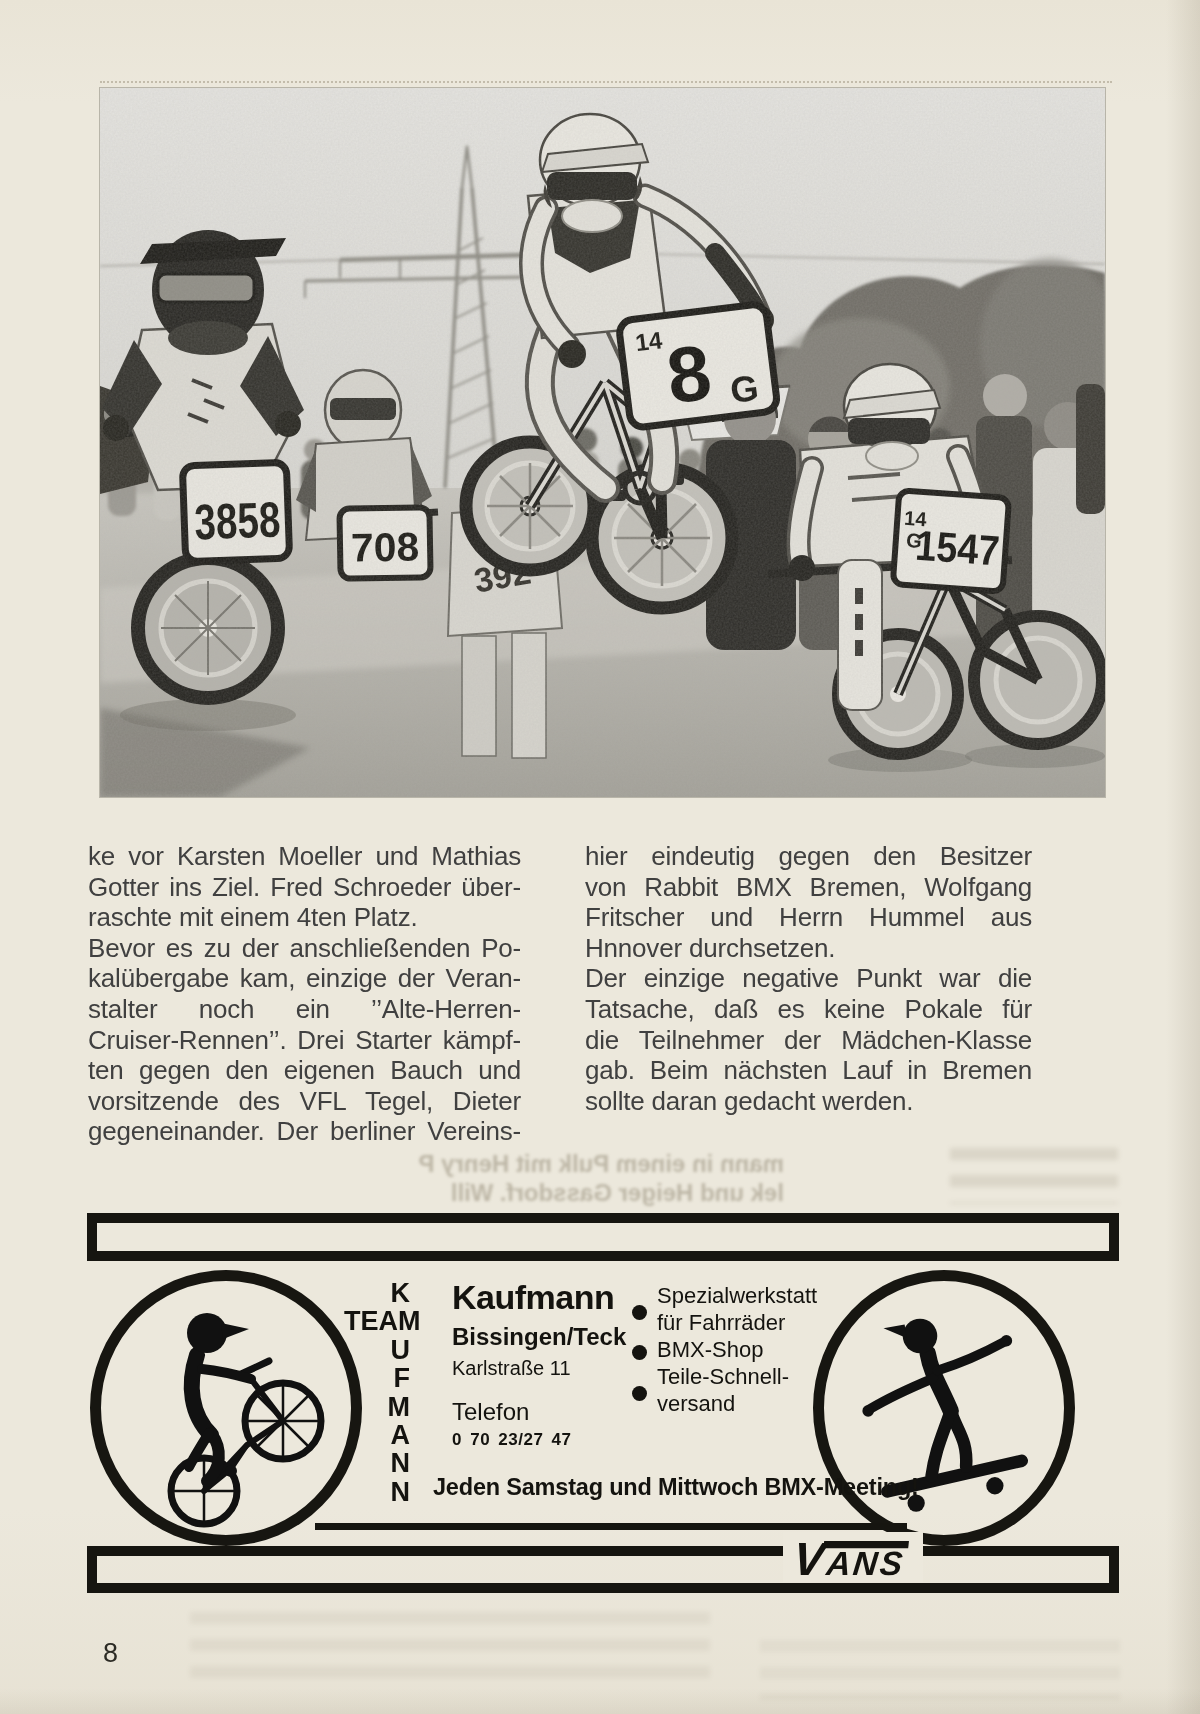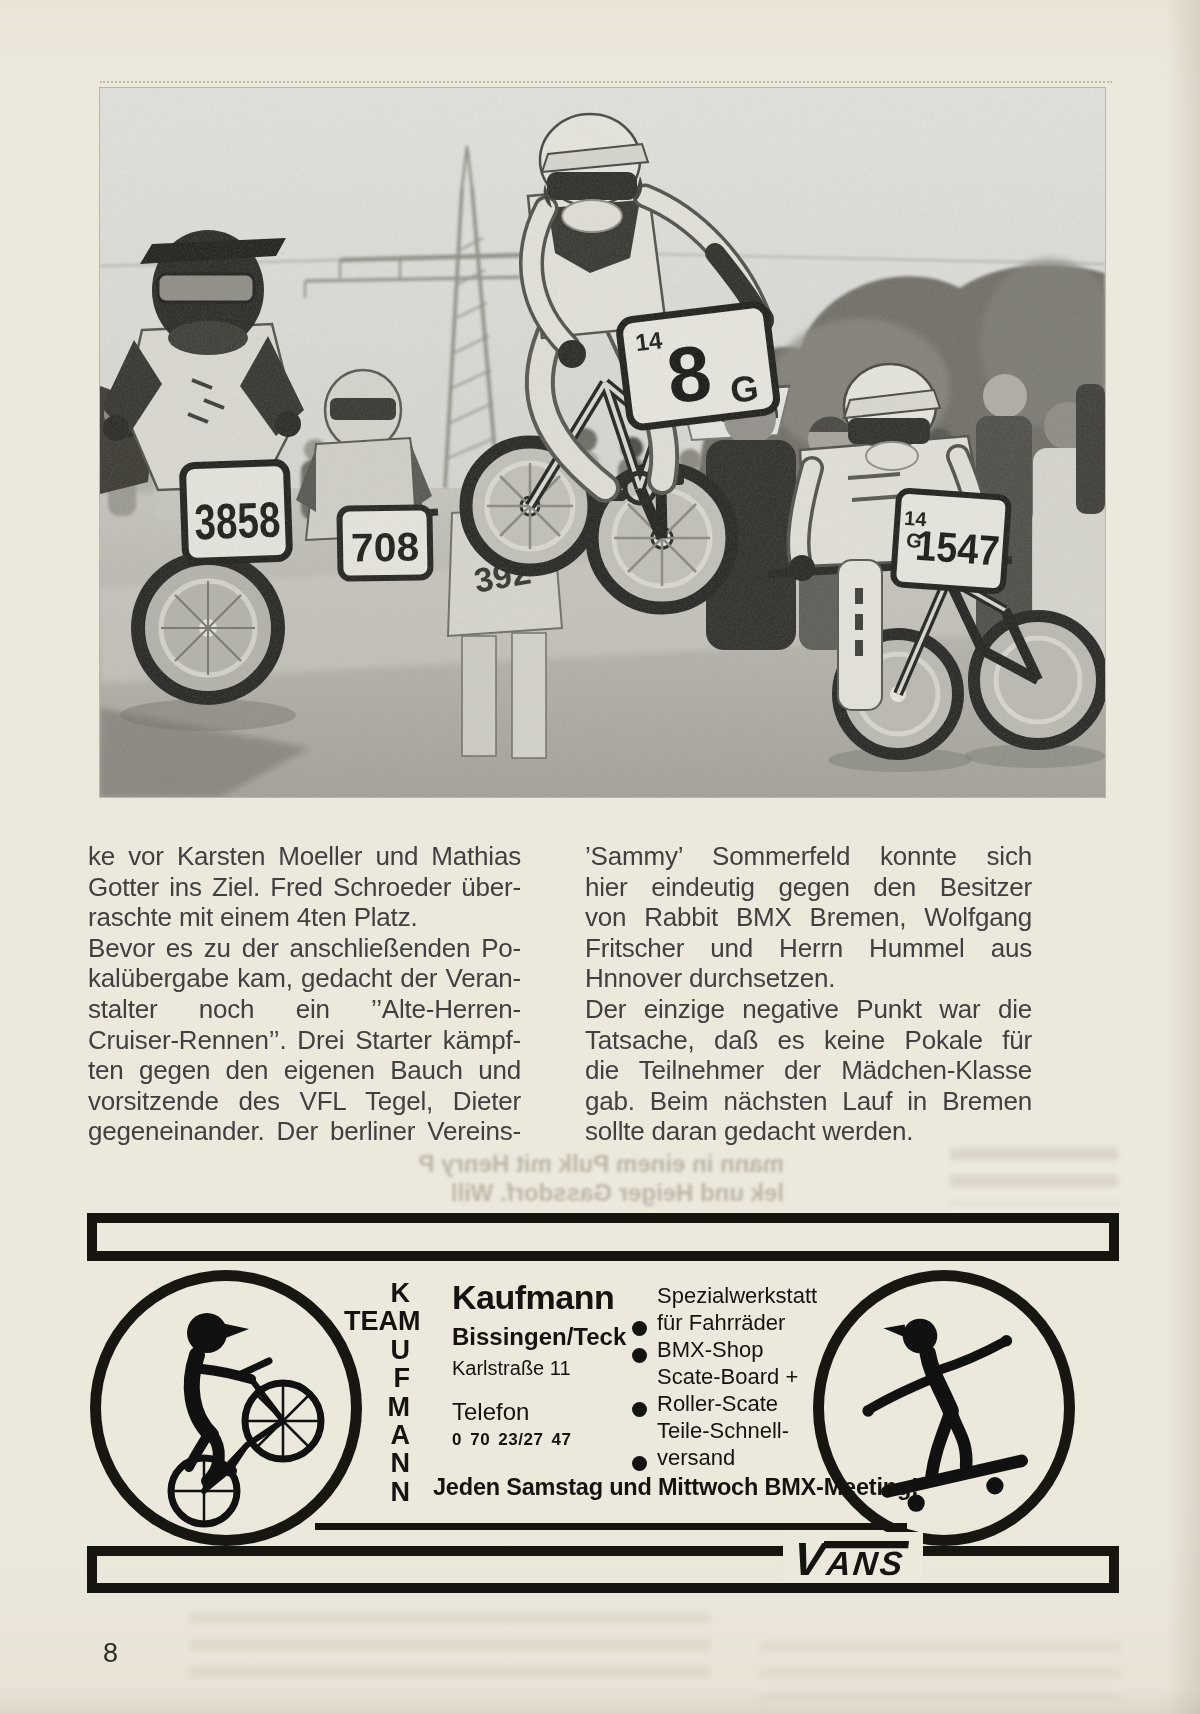--- a/index.html
+++ b/index.html
@@ -39,21 +39,21 @@
   .circle-right{left:813px;top:1270px;width:262px;height:276px}
   .kaufmann-col{left:344px;top:1279px;width:70px}
   .vrow{height:28.4px;line-height:28.4px;font-weight:bold;font-size:27px;text-align:right;padding-right:4px;white-space:nowrap;color:#14130f}
   .shop-block{left:452px;top:1279px;width:230px;color:#14130f}
   .shop-name{font-weight:bold;font-size:34px;line-height:36px;letter-spacing:-.5px}
   .shop-loc{font-weight:bold;font-size:24px;margin-top:8px}
   .shop-addr{font-size:20px;margin-top:6px}
   .shop-tel{font-size:24px;margin-top:18px}
   .shop-phone{font-weight:bold;font-size:17px;margin-top:4px;word-spacing:3px;letter-spacing:.5px}
   .services{left:632px;top:1282px;width:210px;color:#14130f}
-  .svc{display:flex;align-items:flex-end;margin:0 0 0 0}
+  .svc{display:flex;align-items:center;margin:0 0 0 0}
   .svc .bullet{flex:0 0 auto;width:15px;height:15px;border-radius:50%;background:#14130f;margin:6px 10px 0 0}
   .svc-text{font-size:22px;line-height:27px;white-space:pre-line}
   .meeting{left:433px;top:1474px;width:470px;font-weight:bold;font-size:23.5px;letter-spacing:-.2px;white-space:nowrap;color:#14130f}
   .vans-patch{left:783px;top:1532px;width:140px;height:50px;background:#ece8dc;display:flex;align-items:center;justify-content:center}
   .vans-patch svg{display:block;width:134px;height:48px}
   .page-number{left:103px;top:1638px;font-size:27px;color:#2c2b25}
 </style>
 </head>
 <body>
 
@@ -304,30 +304,29 @@
   <rect x="0" y="0" width="1005" height="709" filter="url(#grain)" opacity=".45"></rect>
 </svg>
 </div>
 
 <div class="abs col col-left">
 
 <div class="tl">ke vor Karsten Moeller und Mathias</div>
     <div class="tl">Gotter ins Ziel. Fred Schroeder über-</div>
     <div class="tl end">raschte mit einem 4ten Platz.</div>
     <div class="tl">Bevor es zu der anschließenden Po-</div>
-    <div class="tl">kalübergabe kam, gedacht der Veran-</div>
+    <div class="tl">kalübergabe kam, einzige der Veran-</div>
     <div class="tl">stalter noch ein ’’Alte-Herren-</div>
     <div class="tl">Cruiser-Rennen’’. Drei Starter kämpf-</div>
     <div class="tl">ten gegen den eigenen Bauch und</div>
     <div class="tl">vorsitzende des VFL Tegel, Dieter</div>
     <div class="tl">gegeneinander. Der berliner Vereins-</div>
   </div>
 <div class="abs col col-right">
 
-<div class="tl">’Sammy’ Sommerfeld konnte sich</div>
     <div class="tl">hier eindeutig gegen den Besitzer</div>
     <div class="tl">von Rabbit BMX Bremen, Wolfgang</div>
     <div class="tl">Fritscher und Herrn Hummel aus</div>
     <div class="tl end">Hnnover durchsetzen.</div>
     <div class="tl">Der einzige negative Punkt war die</div>
     <div class="tl">Tatsache, daß es keine Pokale für</div>
     <div class="tl">die Teilnehmer der Mädchen-Klasse</div>
     <div class="tl">gab. Beim nächsten Lauf in Bremen</div>
     <div class="tl end">sollte daran gedacht werden.</div>
   </div>
@@ -391,25 +390,20 @@
       <span class="bullet"></span>
       <div class="svc-text">Spezialwerkstatt
 für Fahrräder</div>
     </div>
 
     <div class="svc">
       <span class="bullet"></span>
       <div class="svc-text">BMX-Shop</div>
     </div>
 
-    <div class="svc">
-      <span class="bullet"></span>
-      <div class="svc-text">Scate-Board +
-Roller-Scate</div>
-    </div>
 
     <div class="svc">
       <span class="bullet"></span>
       <div class="svc-text">Teile-Schnell-
 versand</div>
     </div>
   </div>
 
 <div class="abs circle circle-right">
   <svg viewBox="0 0 250 250">

